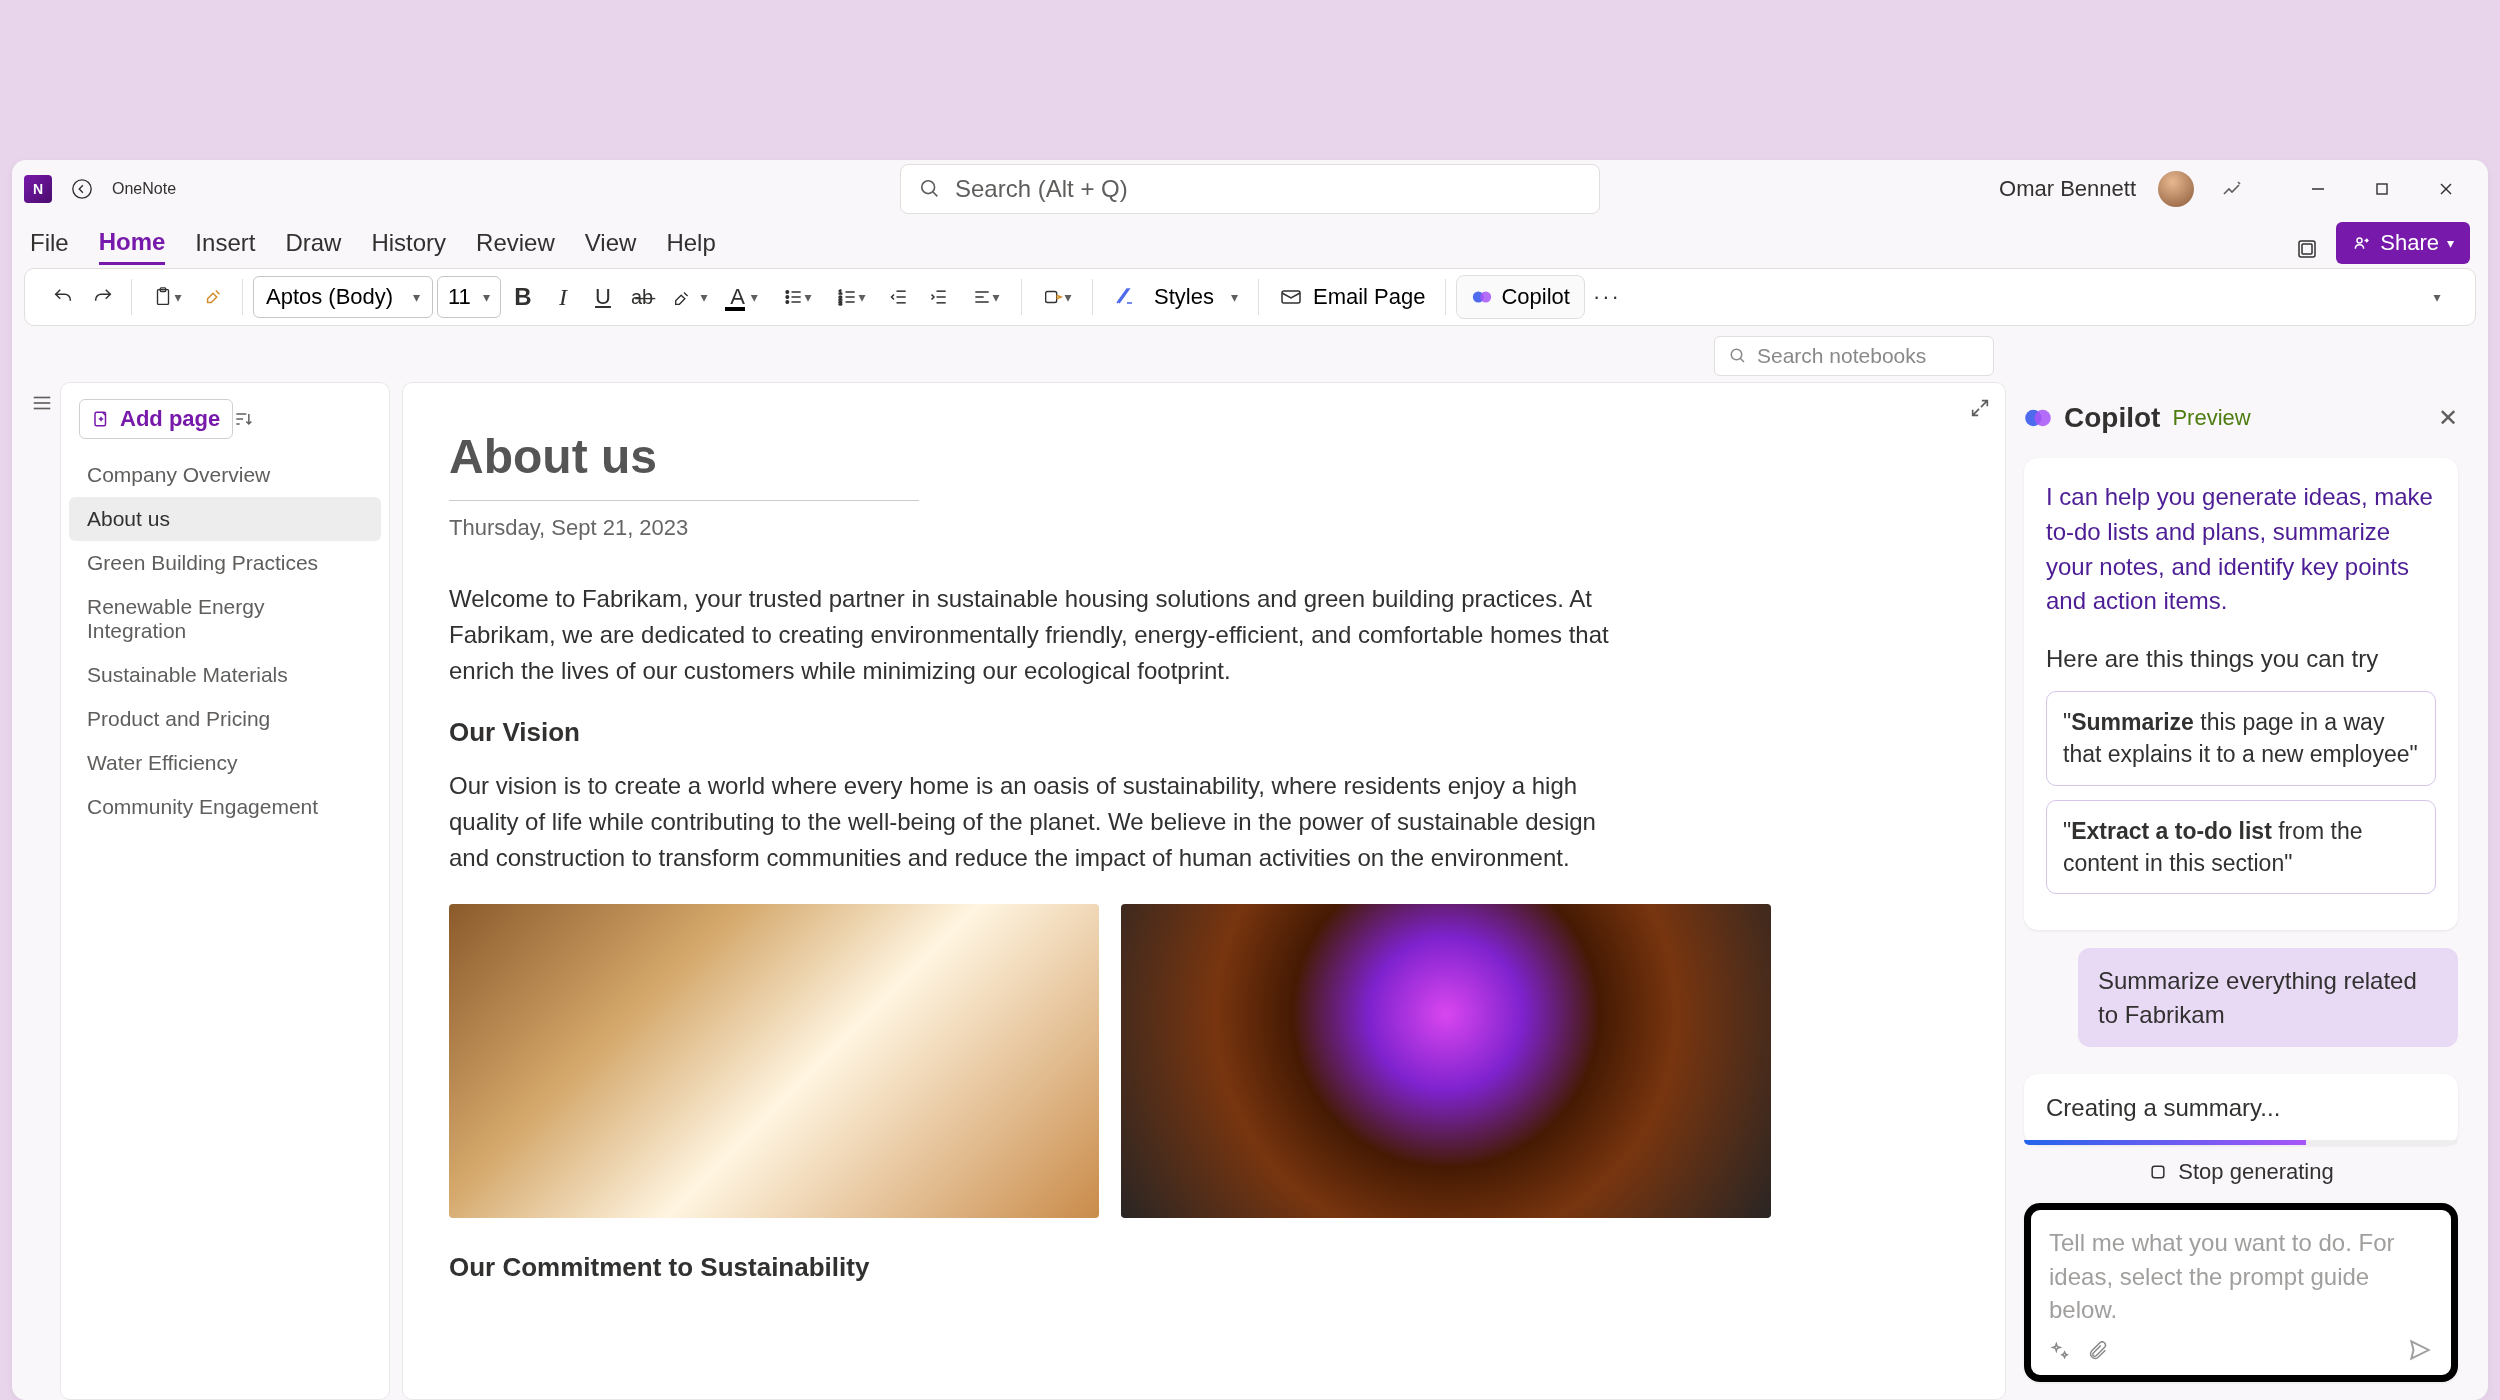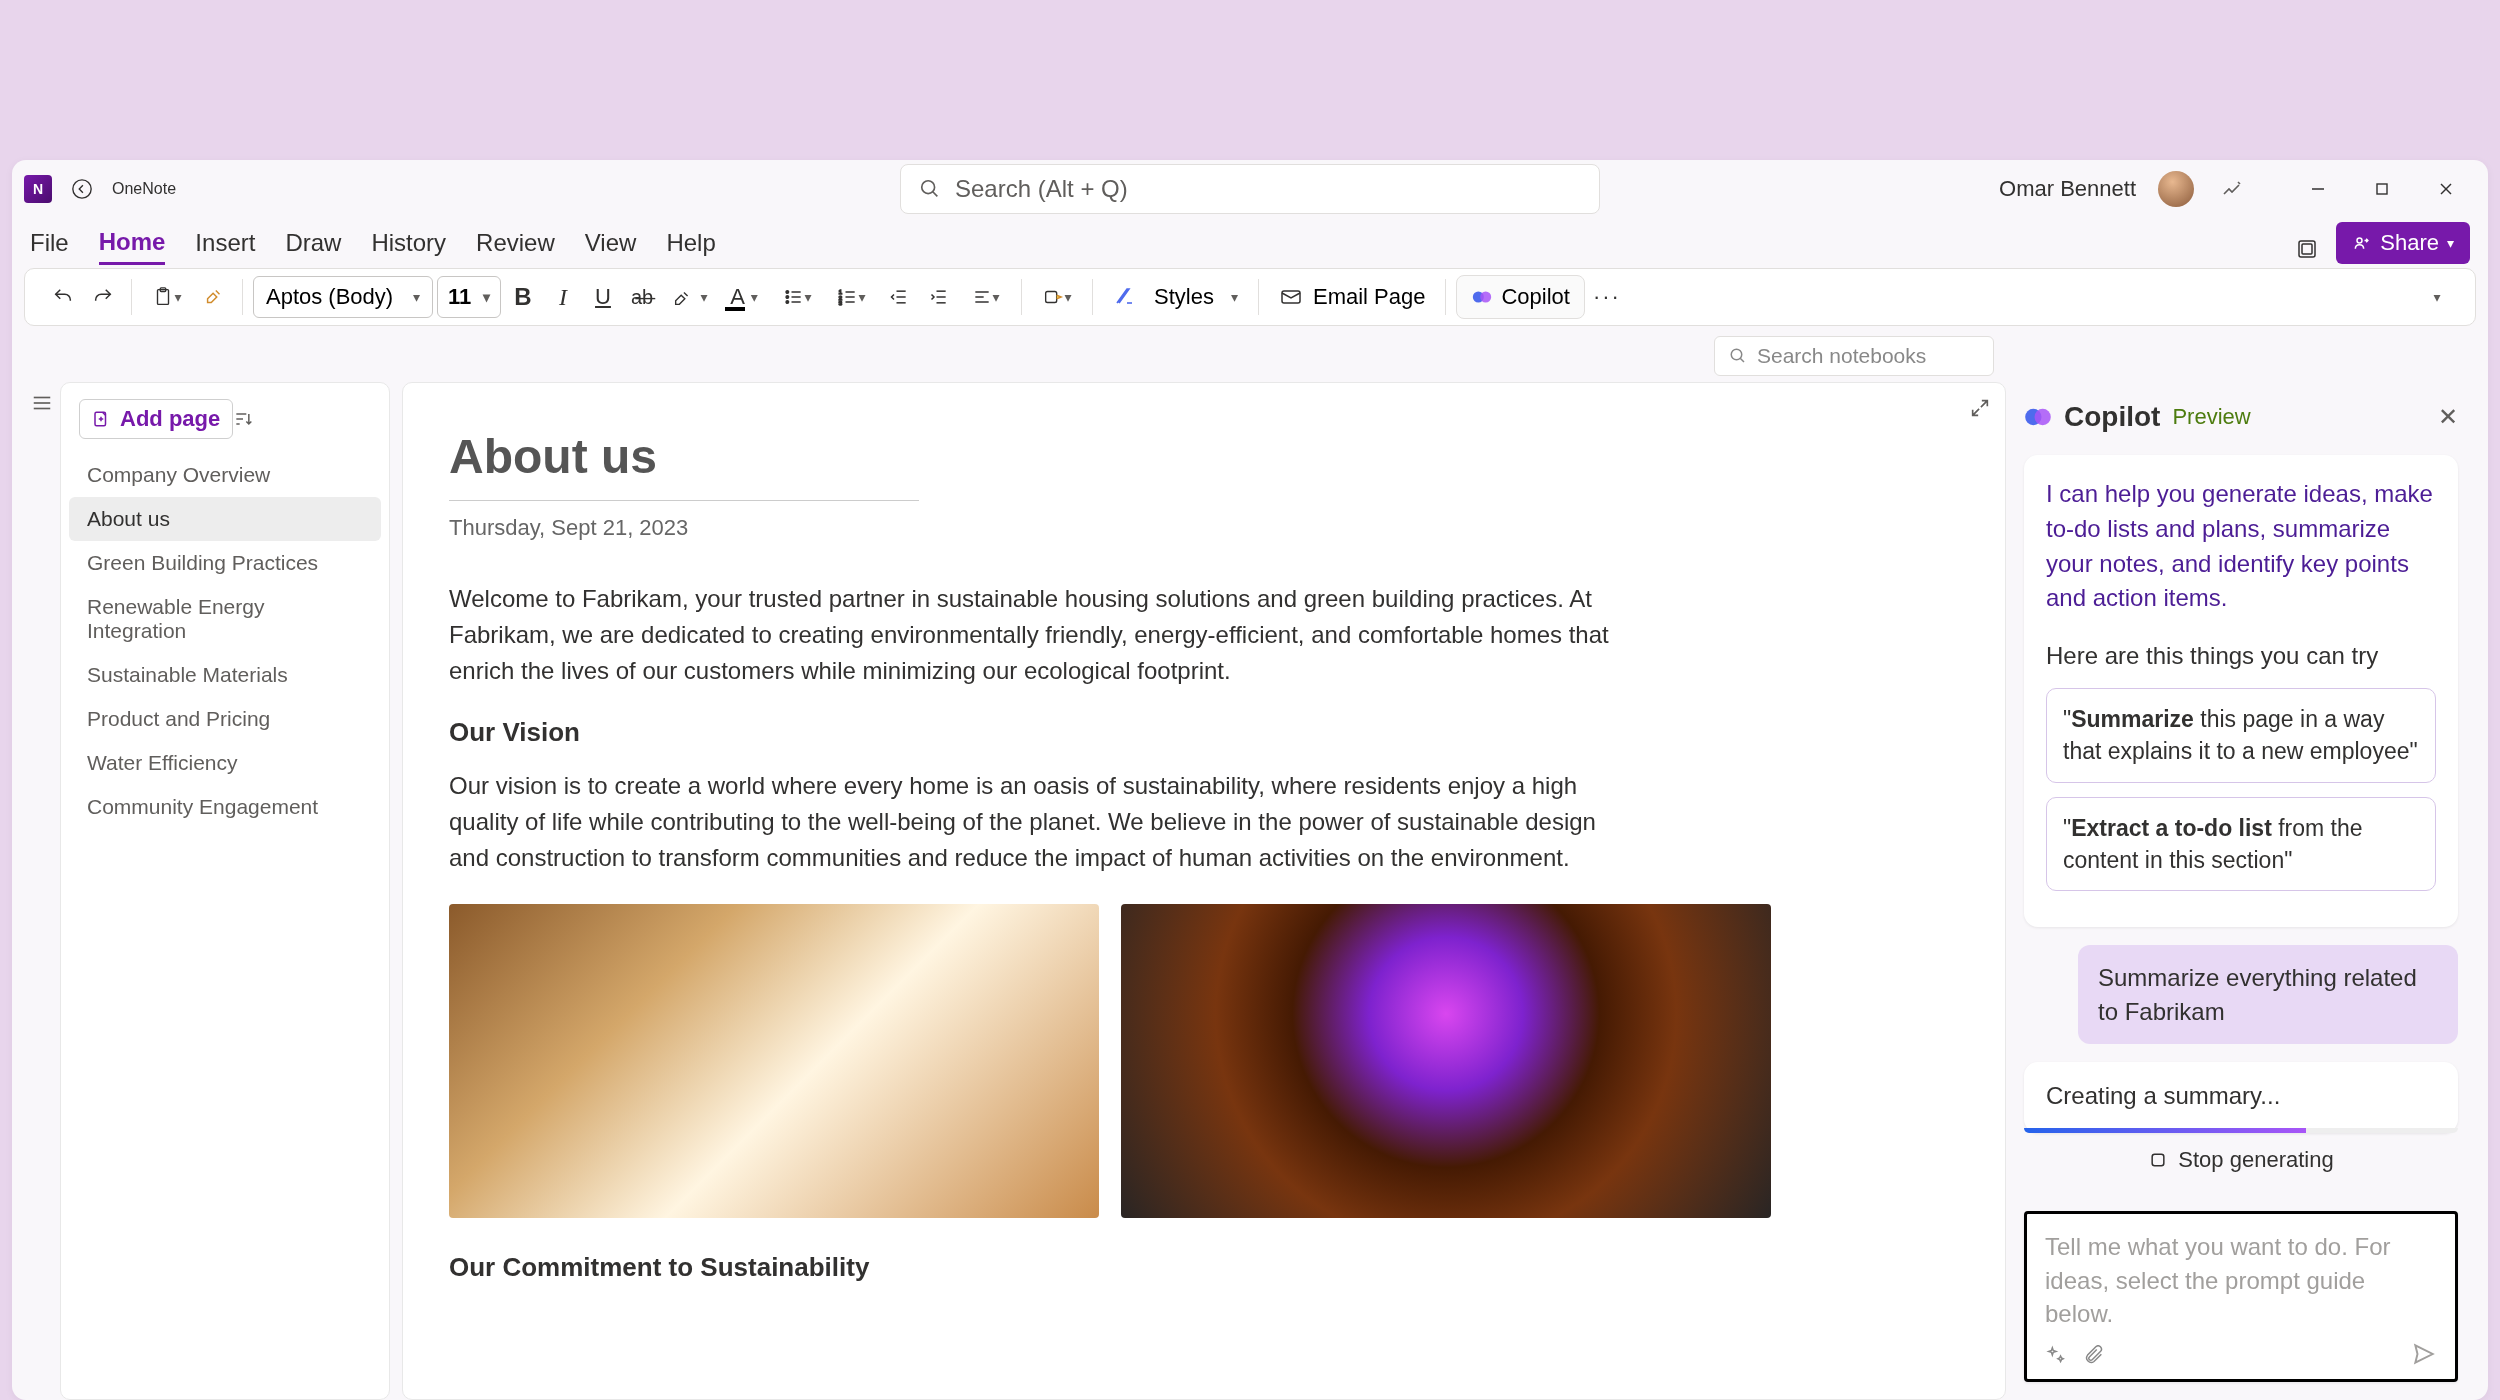--- a/index.html
+++ b/index.html
@@ -77,21 +77,21 @@
   padding: 0 20px;
   gap: 4px;
   background: #fff;
   border: 1px solid #e1dfdd;
   border-radius: 10px;
   margin: 0 12px 4px 12px;
 }
 .tool-btn { width:36px; height:36px; display:flex;align-items:center;justify-content:center; cursor:pointer; color:#323130; border-radius:4px; }
 .tool-sep { width:1px; height:36px; background:#e1dfdd; margin:0 6px; }
 .font-name { width:180px; height:42px; border:1px solid #c8c6c4; border-radius:6px; display:flex;align-items:center; padding:0 12px; font-size:22px; justify-content:space-between; cursor:pointer; }
-.font-size { width:64px; height:42px; border:1px solid #c8c6c4; border-radius:6px; display:flex;align-items:center; padding:12px 10px; font-size:22px; justify-content:space-between; cursor:pointer;font-weight:bold; }
+.font-size { width:64px; height:42px; border:1px solid #c8c6c4; border-radius:6px; display:flex;align-items:center; padding:12px 10px; font-size:22px; justify-content:space-between; cursor:pointer; }
 .styles-btn { display:flex; align-items:center; gap:17px; font-size:22px; cursor:pointer; padding:6px 10px; }
 .email-btn { display:flex; align-items:center; gap:10px; font-size:22px; cursor:pointer; padding:6px 10px; }
 .copilot-btn { display:flex; align-items:center; gap:8px; font-size:22px; cursor:pointer; padding:8px 14px; border:1px solid #e1dfdd; border-radius:8px; background:#fafafa; }
 .toolbar-end { margin-left:auto; display:flex; align-items:center; gap:8px; }
 
 
 .main {
   flex: 1;
   display: flex;
   margin: 0 12px;
@@ -132,21 +132,21 @@
 .copilot-card { background:#fff; border-radius:14px; padding:22px 22px; margin-top:14px; box-shadow: 0 1px 3px rgba(0,0,0,0.08); }
 .intro-text { font-size:24px; line-height:1.45; color:#4c1d95; }
 .try-text { font-size:24px; color:#323130; margin-top:26px; margin-bottom:18px; }
 .suggestion { border:1px solid #d6c5e8; border-radius:10px; padding:14px 16px; font-size:23px; color:#323130; margin-bottom:14px; cursor:pointer; line-height:1.4; }
 .user-bubble { background:#e8d9f5; border-radius:12px; padding:16px 20px; font-size:24px; color:#323130; margin:18px 0 18px auto; max-width:380px; line-height:1.4; }
 .progress-card { background:#fff; border-radius:14px; padding:20px 22px 0 22px; margin-top:auto; box-shadow: 0 1px 3px rgba(0,0,0,0.08); }
 .progress-text { font-size:24px; color:#323130; }
 .progress-bar { height:5px; background:#eee; margin:18px -22px 0 -22px; position:relative; border-radius:0 0 14px 14px; overflow:hidden; }
 .progress-fill { height:100%; width:65%; background:linear-gradient(90deg,#2563eb,#a855f7); }
 .stop-row { display:flex; align-items:center; justify-content:center; gap:10px; font-size:22px; color:#323130; padding:14px 0; cursor:pointer; }
-.input-box { background:#fff; border:3px solid #000000; border-radius:4px; padding:16px 18px 48px 18px; margin-top:24px; position:relative; box-shadow: 0 1px 3px rgba(0,0,0,0.08);}
+.input-box { background:#fff; border:7px solid #000000; border-radius:16px; padding:16px 18px 48px 18px; margin-top:4px; position:relative; box-shadow: 0 1px 3px rgba(0,0,0,0.08);}
 .input-placeholder { font-size:24px; color:#a19f9d; line-height:1.4; }
 .input-icons { position:absolute; bottom:12px; left:18px; display:flex; gap:16px; }
 .send-icon { position:absolute; bottom:12px; right:18px; cursor:pointer; color:#a19f9d; }
 
 
 .search-note-wrap { display:flex; justify-content:flex-end; padding: 6px 12px 6px 0; }
 .search-note { width:280px; height:40px; background:#fff; border:1px solid #e1dfdd; border-radius:6px; display:flex; align-items:center; gap:10px; padding:0 14px; font-size:21px; color:#888; }
 
 svg { display:block; }
 .chev { font-size:14px; color:#605e5c; }

